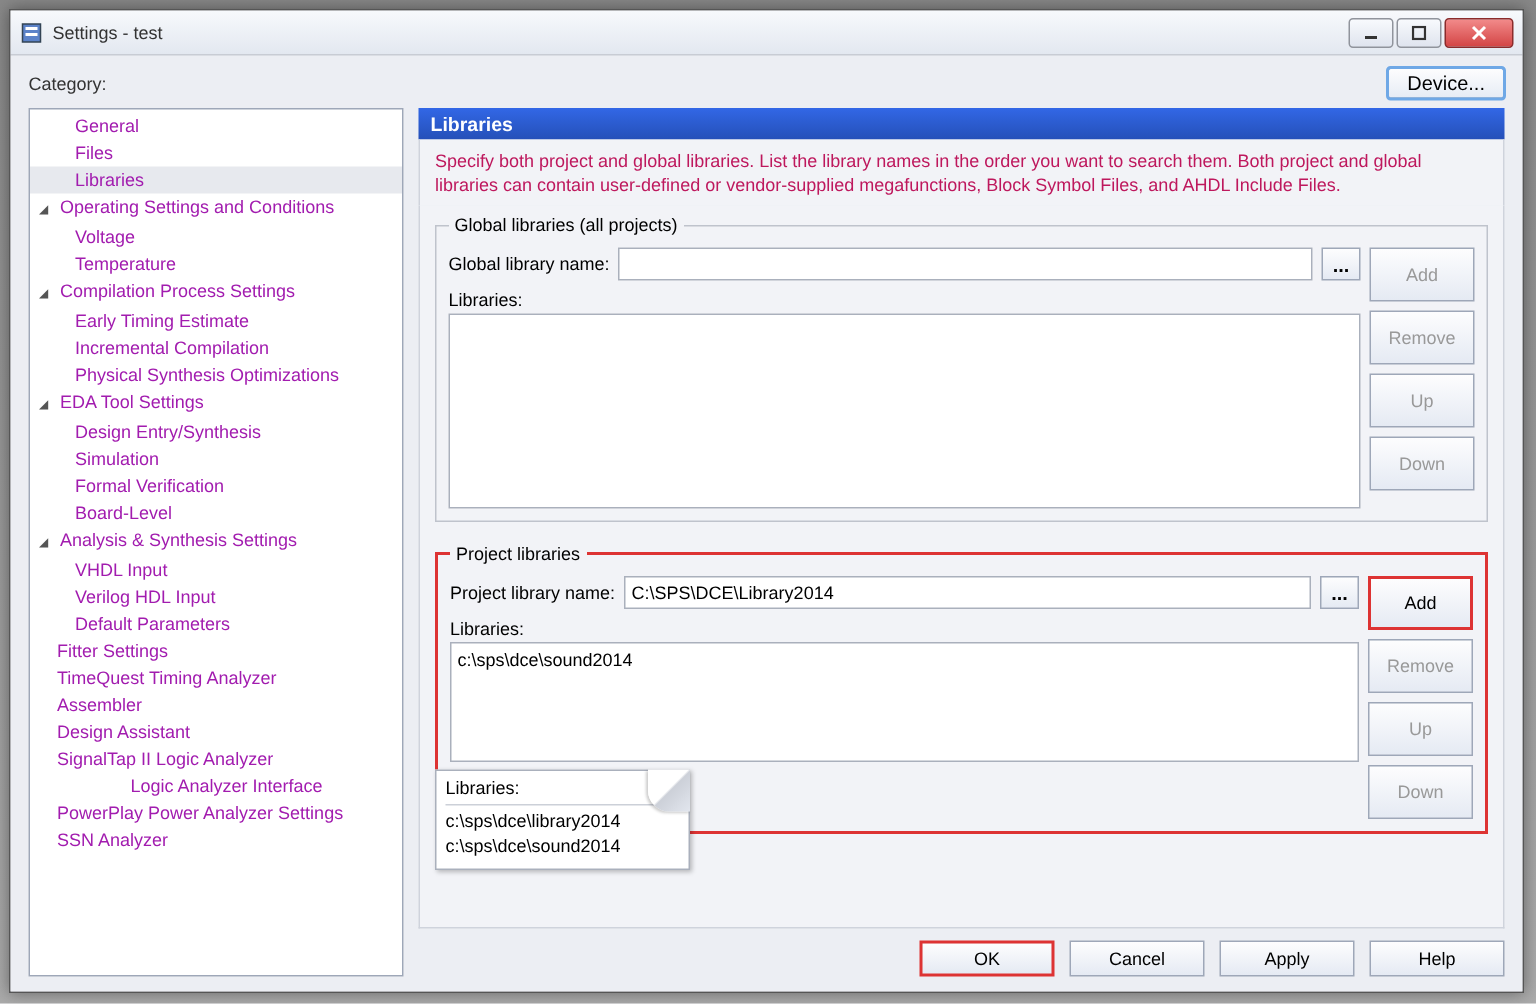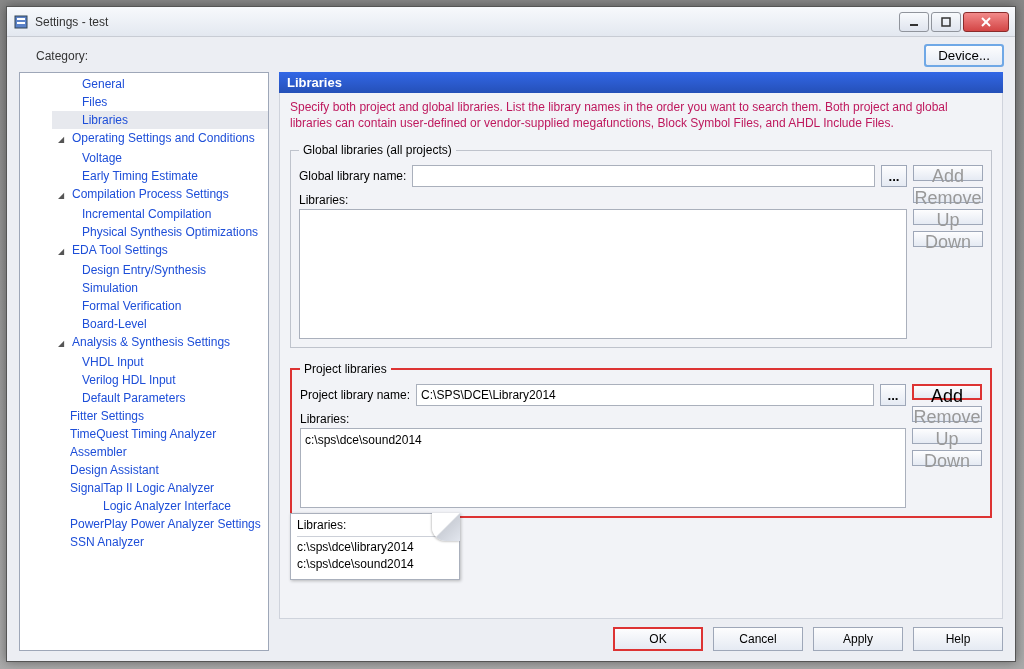--- a/index.html
+++ b/index.html
@@ -53,21 +53,21 @@
   }
   .winbtn.close { width: 46px; background: linear-gradient(#f28a8a,#d34545); color: #fff; border-color: #8a2b2b; }
   
   .content {
     flex: 1;
     display: flex;
     flex-direction: column;
     padding: 8px 12px 10px 12px;
     background: #eceef3;
   }
-  .top-row { display: flex; align-items: center; justify-content: space-between; margin-bottom: 6px; margin-left: 17px; }
+  .top-row { display: flex; align-items: center; justify-content: space-between; margin-bottom: 6px; }
   .category-label { font-size: 12px; color: #333; }
   .device-btn {
     padding: 2px 12px;
     border: 1px solid #7b8fb0;
     background: linear-gradient(#fdfdfe,#e6ecf5);
     border-radius: 2px;
     outline: 2px solid #6fa8e6;
     outline-offset: -1px;
     cursor: pointer;
   }
@@ -75,21 +75,21 @@
   
   .tree {
     width: 250px;
     background: #fff;
     border: 1px solid #9ea7b8;
     overflow-y: auto;
     padding: 2px 0;
     font-size: 12px;
     line-height: 18px;
   }
-  .tree-item { padding: 0 4px 0 18px; white-space: nowrap; cursor: pointer; color: #1d4ed8; margin-left: 32px; }
+  .tree-item { padding: 0 4px 0 18px; white-space: nowrap; cursor: pointer; color: #a21caf; }
   .tree-item.selected { background: #e7e9ee; }
   .tree-parent { padding-left: 6px; }
   .tree-child  { padding-left: 30px; }
   .expander::before {
     content: "◢";
     display: inline-block;
     width: 12px;
     font-size: 8px;
     color: #555;
     margin-right: 2px;
@@ -147,25 +147,25 @@
     cursor: pointer;
     display: flex; align-items: center; justify-content: center;
     font-weight: bold;
   }
   .side-buttons {
     display: flex; flex-direction: column; gap: 6px;
     width: 70px;
     margin-left: 6px;
   }
   .sbtn {
-    height: 16px;
+    height: 36px;
     border: 1px solid #9ea7b8;
     background: linear-gradient(#fdfdfe,#e5eaf3);
     cursor: pointer;
-    font-size: 18px;
+    font-size: 12px;
   }
   .sbtn:disabled { color: #999; }
   .sbtn.highlight { border: 2px solid #d33; }
   .list-label { margin-bottom: 2px; }
   .listbox {
     border: 1px solid #aab0bc;
     background: #fff;
     height: 130px;
     padding: 4px;
     font-size: 12px;
@@ -252,22 +252,23 @@
       <button class="device-btn">Device...</button>
     </div>
 
     <div class="main-cols">
       <div class="tree" id="tree">
           <div class="tree-item tree-child">General</div>
           <div class="tree-item tree-child">Files</div>
           <div class="tree-item tree-child selected">Libraries</div>
           <div class="tree-item tree-parent expander">Operating Settings and Conditions</div>
           <div class="tree-item tree-child">Voltage</div>
+          <div class="tree-item tree-child">Temperature</div>
+          <div class="tree-item tree-parent expander">Compilation Process Settings</div>
           <div class="tree-item tree-child">Early Timing Estimate</div>
-          <div class="tree-item tree-parent expander">Compilation Process Settings</div>
           <div class="tree-item tree-child">Incremental Compilation</div>
           <div class="tree-item tree-child">Physical Synthesis Optimizations</div>
           <div class="tree-item tree-parent expander">EDA Tool Settings</div>
           <div class="tree-item tree-child">Design Entry/Synthesis</div>
           <div class="tree-item tree-child">Simulation</div>
           <div class="tree-item tree-child">Formal Verification</div>
           <div class="tree-item tree-child">Board-Level</div>
           <div class="tree-item tree-parent expander">Analysis &amp; Synthesis Settings</div>
           <div class="tree-item tree-child">VHDL Input</div>
           <div class="tree-item tree-child">Verilog HDL Input</div>

